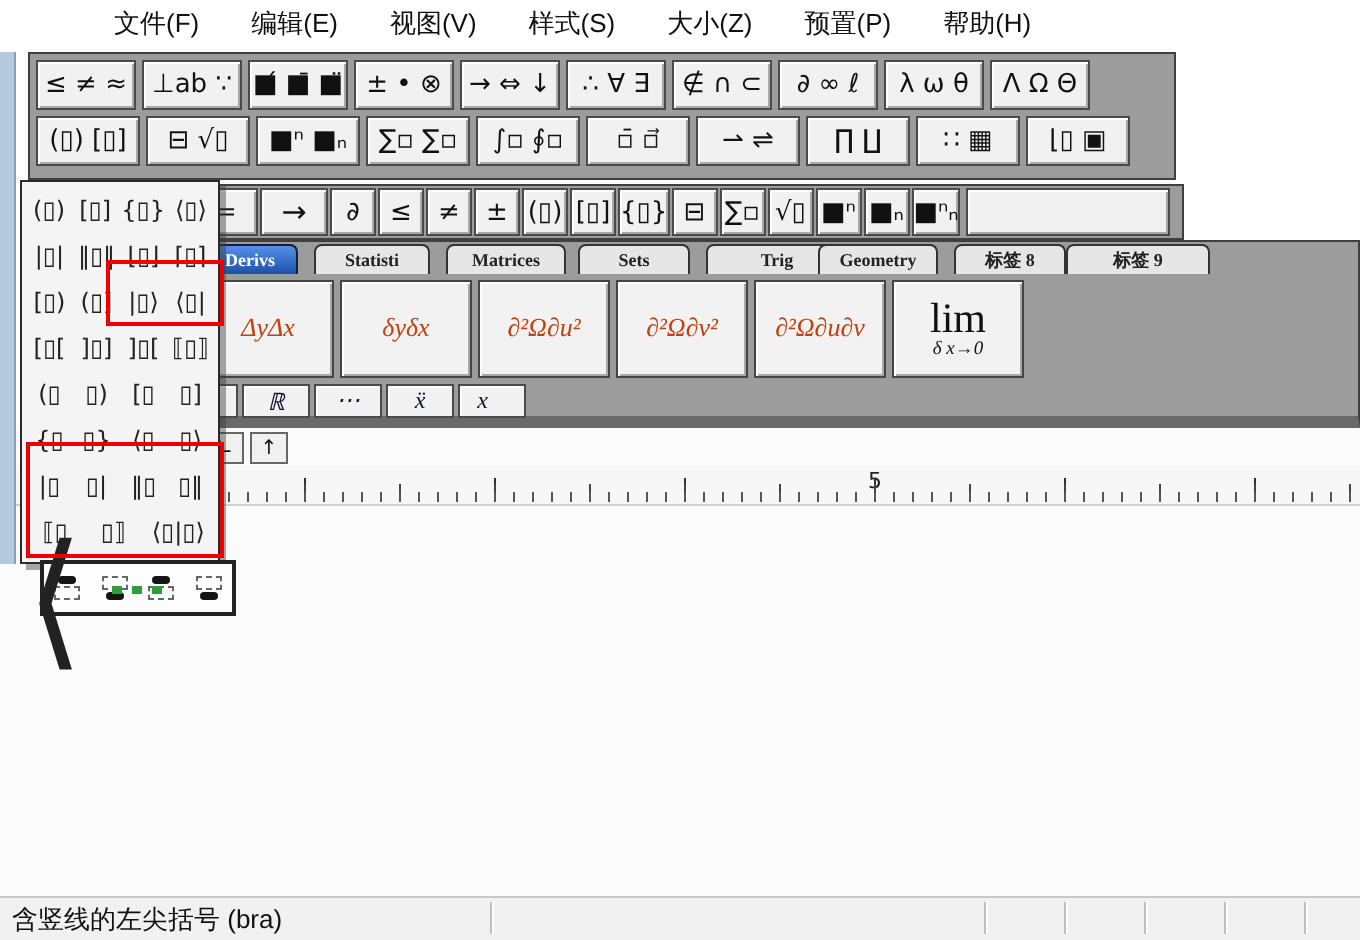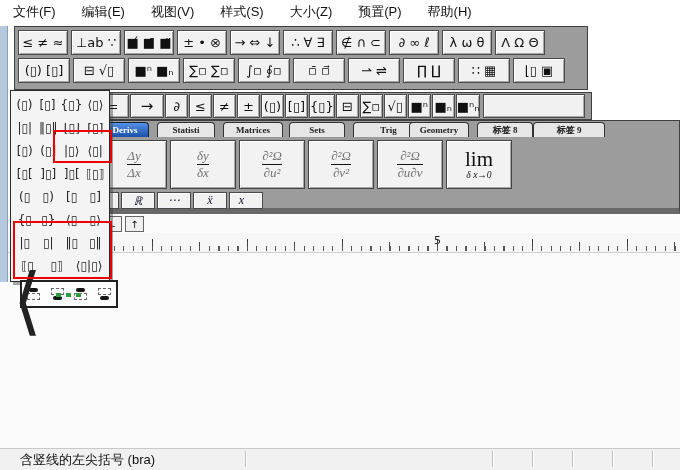--- a/index.html
+++ b/index.html
@@ -1,20 +1,20 @@
 <!DOCTYPE html>
 <html><head>
 <meta charset="utf-8">
 <style>
   html,body{margin:0;padding:0;}
   .screen{position:relative;width:680px;height:470px;background:#fff;overflow:hidden;
           font-family:"Liberation Sans",sans-serif;}
   
   .menubar{position:absolute;top:0;left:0;right:0;height:24px;background:#fff;
-           display:flex;align-items:center;}
+           display:flex;align-items:center;padding-left:44px;}
   .menu-items{display:flex;}
   .menu-item{padding:0 13px;font:13px "Liberation Sans",sans-serif;color:#111;white-space:nowrap;}
   
   .tb-block{position:absolute;left:14px;top:26px;width:574px;height:64px;box-sizing:border-box;
             background:#9c9c9c;border:1px solid #3f3f3f;}
   .tb-row{display:flex;gap:3px;margin:3px 0 0 3px;}
   .tbtn{flex:none;width:50px;height:25px;background:#f1f1f1;border:1px solid #4a4a4a;
         box-shadow:inset 1px 1px 0 #fff,inset -1px -1px 0 #a8a8a8;box-sizing:border-box;
         display:flex;align-items:center;justify-content:center;
         font:13px "DejaVu Sans",sans-serif;color:#111;white-space:nowrap;overflow:hidden;}
@@ -36,22 +36,22 @@
         background:#9c9c9c;border:1px solid #3f3f3f;border-bottom:6px solid #696969;}
   .tab{position:absolute;top:1px;height:15px;box-sizing:border-box;background:#e6e6e6;
        border:1px solid #333;border-bottom:none;border-radius:4px 4px 0 0;
        font:bold 9px "Liberation Serif",serif;color:#222;
        display:flex;align-items:center;justify-content:center;white-space:nowrap;overflow:hidden;}
   .tab.sel{background:linear-gradient(#5590e8,#1c50a8);color:#fff;border-color:#123;}
   .tpl-row{position:absolute;left:86px;top:19px;display:flex;gap:3px;}
   .tpl-btn{flex:none;width:66px;height:49px;box-sizing:border-box;background:#f2f2f2;
        border:1px solid #444;box-shadow:inset 1px 1px 0 #fff,inset -1px -1px 0 #a8a8a8;
        display:flex;flex-direction:column;align-items:center;justify-content:center;}
-  .frac{display:inline-flex;flex-direction:column;align-items:center;
-       font:italic 13px "Liberation Serif",serif;color:#737373;line-height:1.1;text-align:right;}
+  .frac{display:inline-flex;flex-direction:row;align-items:center;
+       font:italic 13px "Liberation Serif",serif;color:#c2410c;line-height:1.1;text-align:right;}
   .frac .fbar{align-self:stretch;height:1px;background:#111;margin:1px 0;}
   .limtop{font:21px "Liberation Serif",serif;color:#111;line-height:1;}
   .limbot{font:italic 9.5px "Liberation Serif",serif;color:#111;}
   .tpl-small{position:absolute;left:70px;top:71px;display:flex;gap:2px;}
   .tpl-small span{flex:none;width:34px;height:17px;box-sizing:border-box;background:#f1f1f1;
        border:1px solid #4a4a4a;box-shadow:inset 1px 1px 0 #fff;
        display:flex;align-items:center;justify-content:center;
        font:italic 12px "Liberation Serif",serif;color:#113;}
   
   .workarea{position:absolute;left:0;top:214px;width:680px;height:234px;background:#fbfbfb;}
@@ -87,21 +87,21 @@
   
   .redbox{position:absolute;border:2px solid #ec0000;z-index:30;}
   .rb1{left:53px;top:130px;width:55px;height:29px;}
   .rb2{left:13px;top:221px;width:95px;height:54px;}
   
   .left-strip{position:absolute;left:0;top:26px;width:7px;height:256px;background:#b5c9de;
        border-right:1px solid #8aa0b8;}
   
   .statusbar{position:absolute;left:0;top:448px;width:680px;height:22px;box-sizing:border-box;
        background:#f1f1f1;border-top:1px solid #c8c8c8;display:flex;align-items:center;
-       padding-left:20px;font:13px "Liberation Sans",sans-serif;color:#111;}
+       padding-left:6px;font:13px "Liberation Sans",sans-serif;color:#111;}
   .sdiv{position:absolute;top:451px;width:1px;height:16px;background:#c0c0c0;box-shadow:1px 0 0 #fff;z-index:2;}
 </style>
 </head>
 <body>
 
 <div class="screen">
 
   <div class="menubar">
     <div class="menu-items">
         <span class="menu-item">文件(F)</span>

